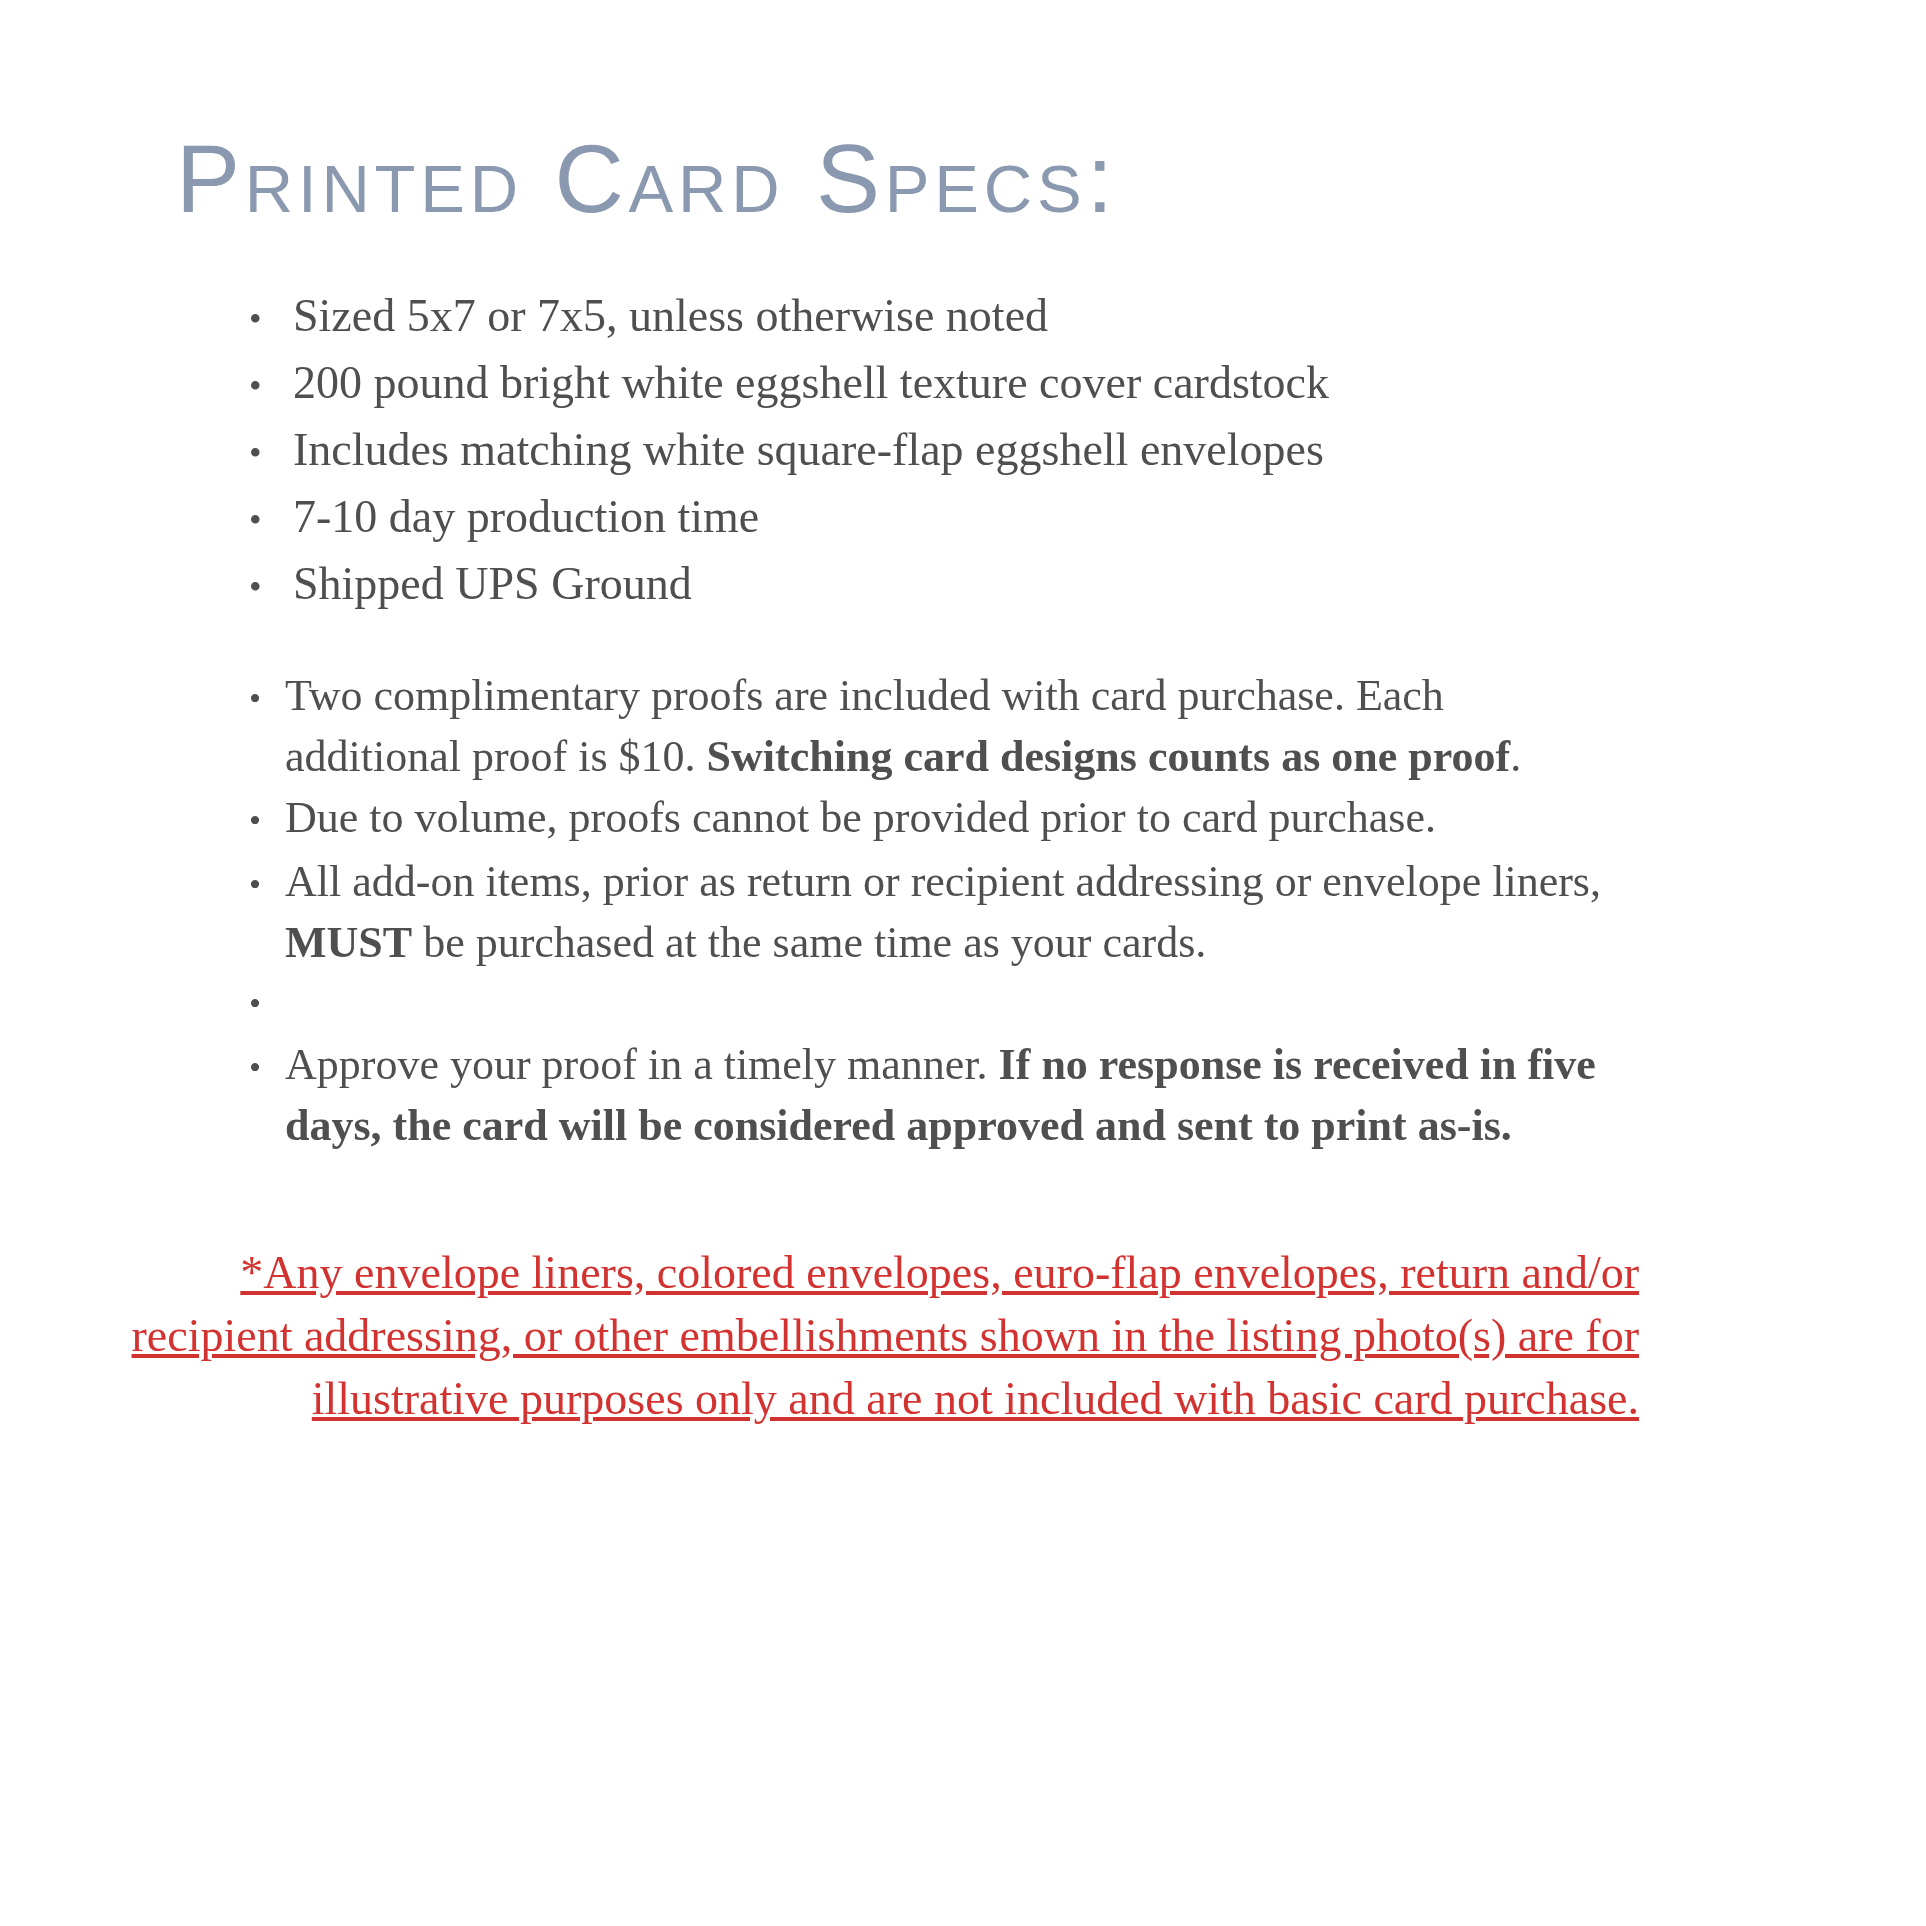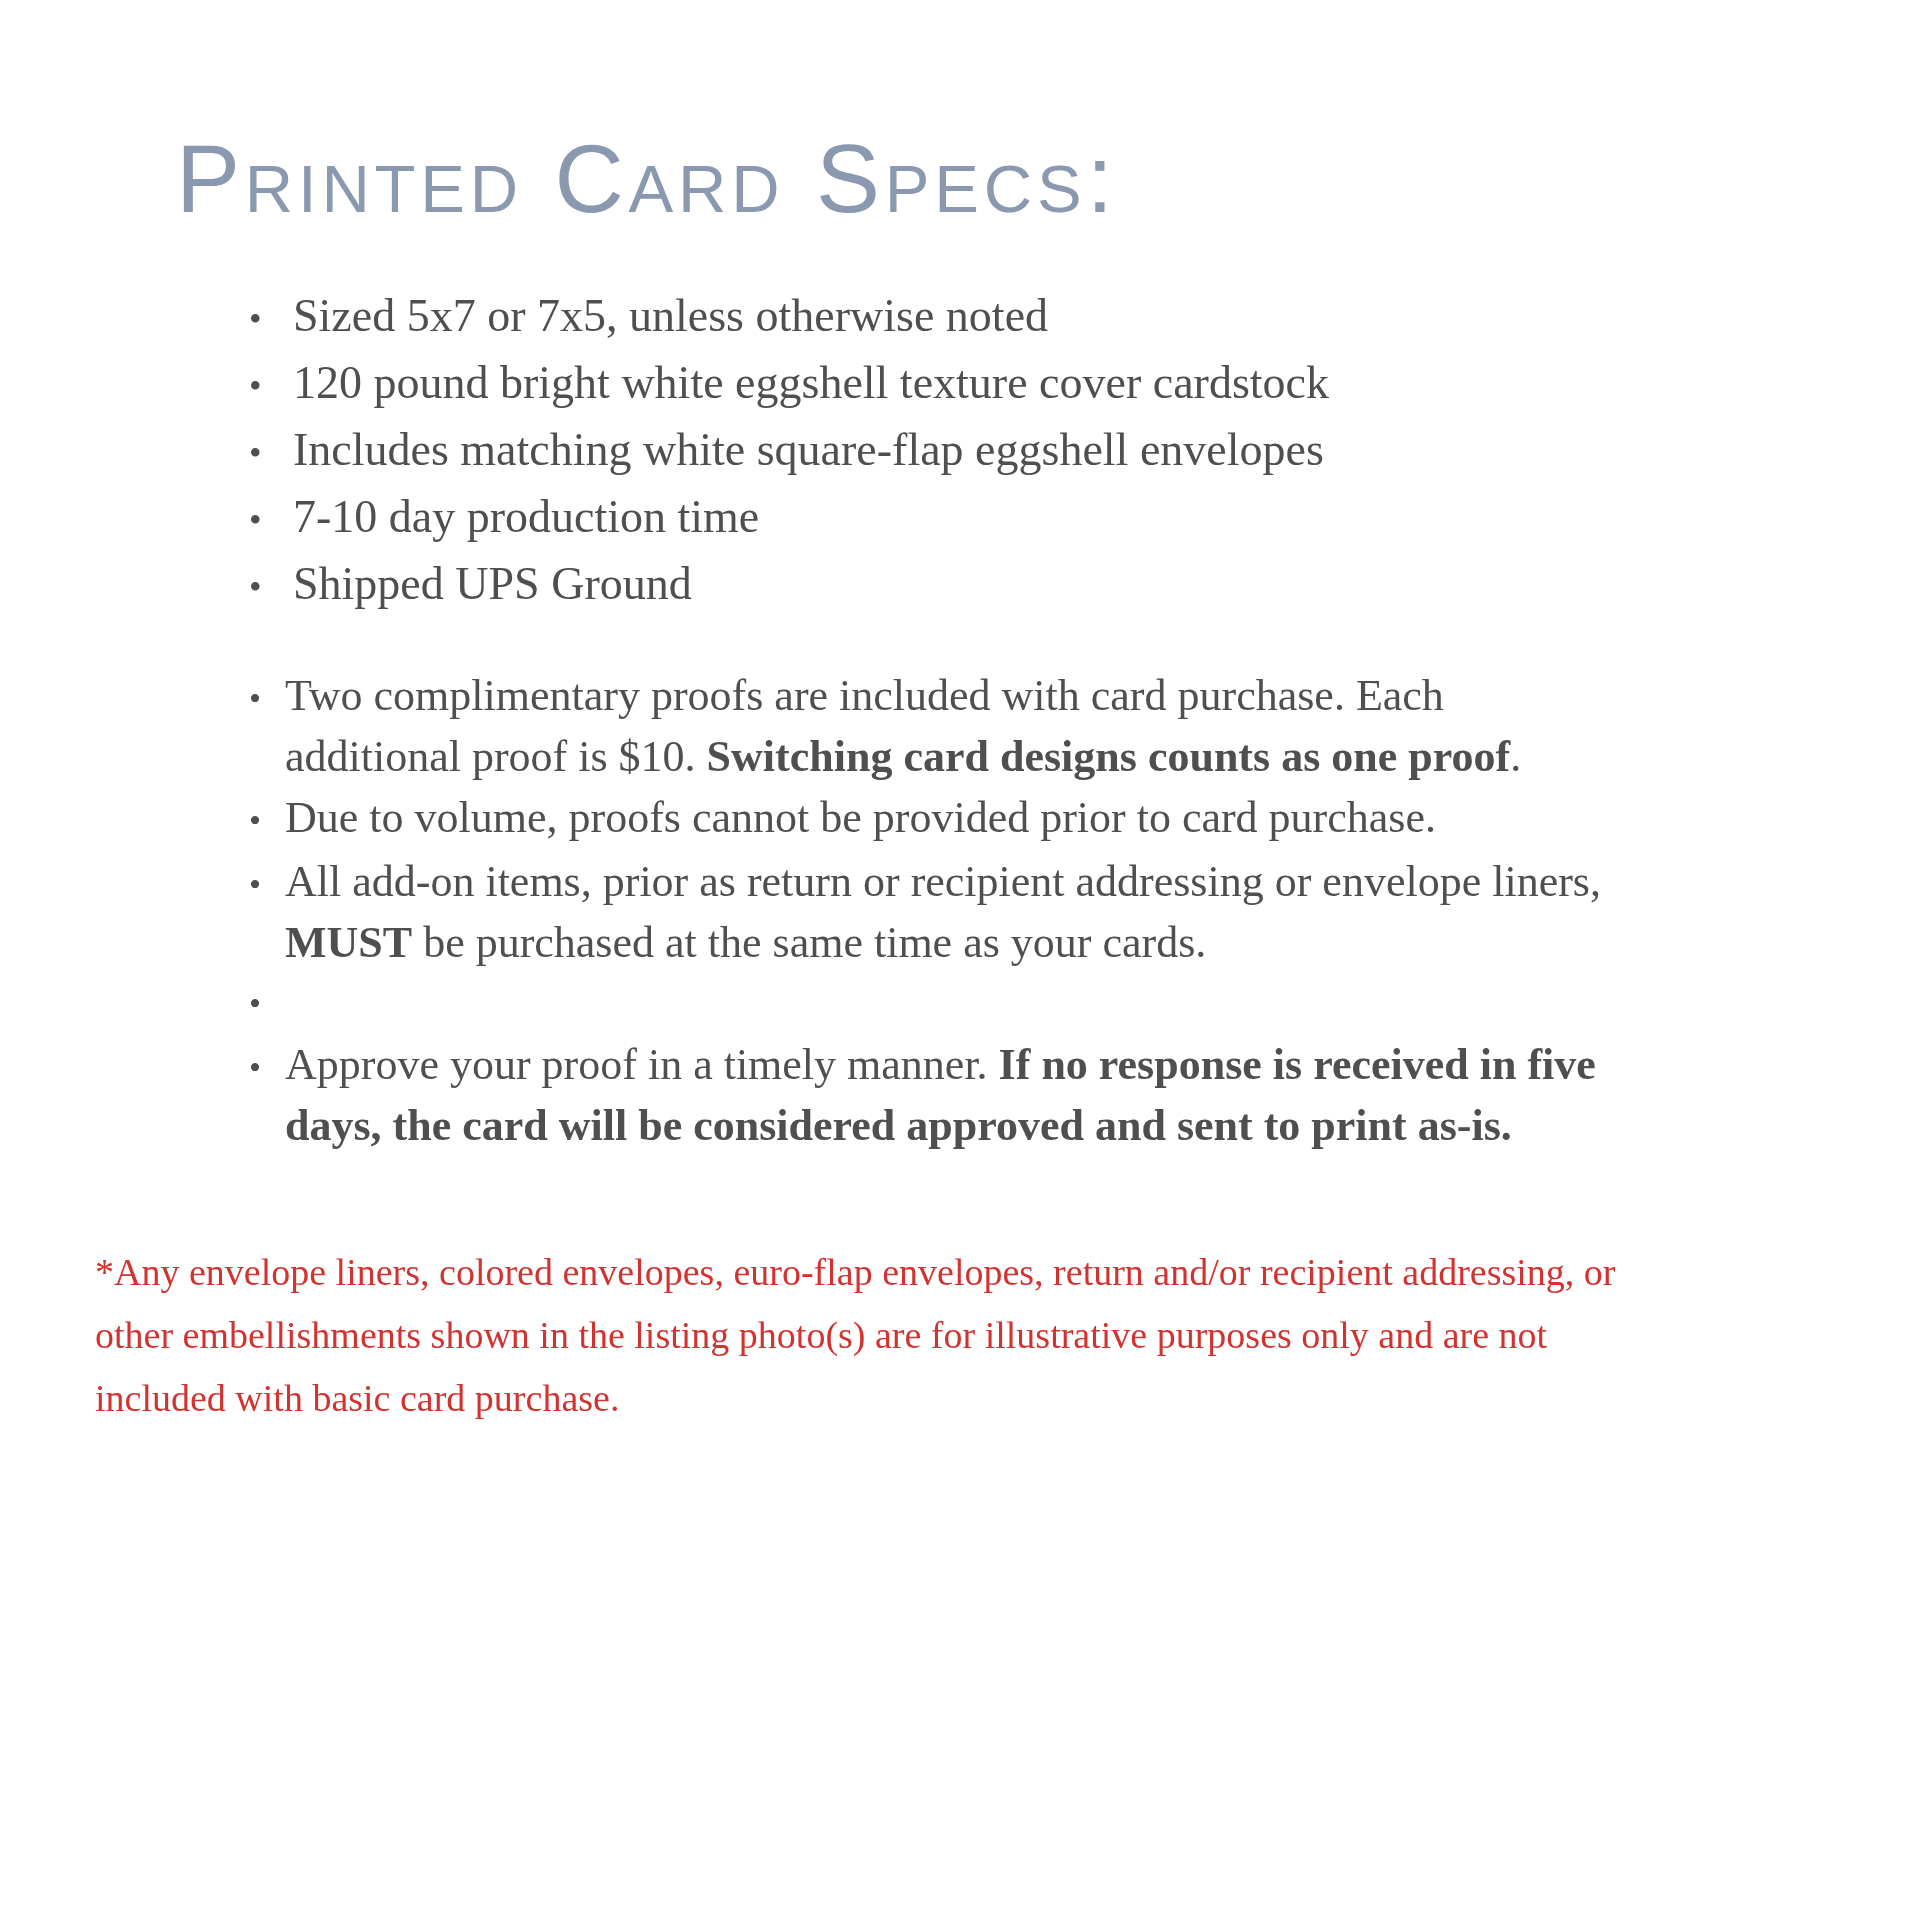--- a/index.html
+++ b/index.html
@@ -62,41 +62,42 @@
     margin-top: 46px;
   }
   ul.policies-list .marker { flex-basis: 36px; }
   ul.policies-list .txt { max-width: 1346px; }
 
   .bold { font-weight: 700; }
 
   .disclaimer {
     margin: 85px auto 0;
     max-width: 1544px;
-    text-align: left;
+    text-align: right;
     color: var(--red);
-    font-size: 38px;
+    font-size: 46px;
     line-height: 63px;
+    text-decoration: underline;
   }
 </style>
 </head>
 <body>
 
 <div class="page">
 
   <h1 class="heading specs">Printed Card Specs:</h1>
 
   <ul class="bullet-list specs-list">
       <li>
         <span class="marker">•</span>
         <span class="txt">Sized 5x7 or 7x5, unless otherwise noted</span>
       </li>
       <li>
         <span class="marker">•</span>
-        <span class="txt">120 pound bright white eggshell texture cover cardstock</span>
+        <span class="txt">200 pound bright white eggshell texture cover cardstock</span>
       </li>
       <li>
         <span class="marker">•</span>
         <span class="txt">Includes matching white square-flap eggshell envelopes</span>
       </li>
       <li>
         <span class="marker">•</span>
         <span class="txt">7-10 day production time</span>
       </li>
       <li>

